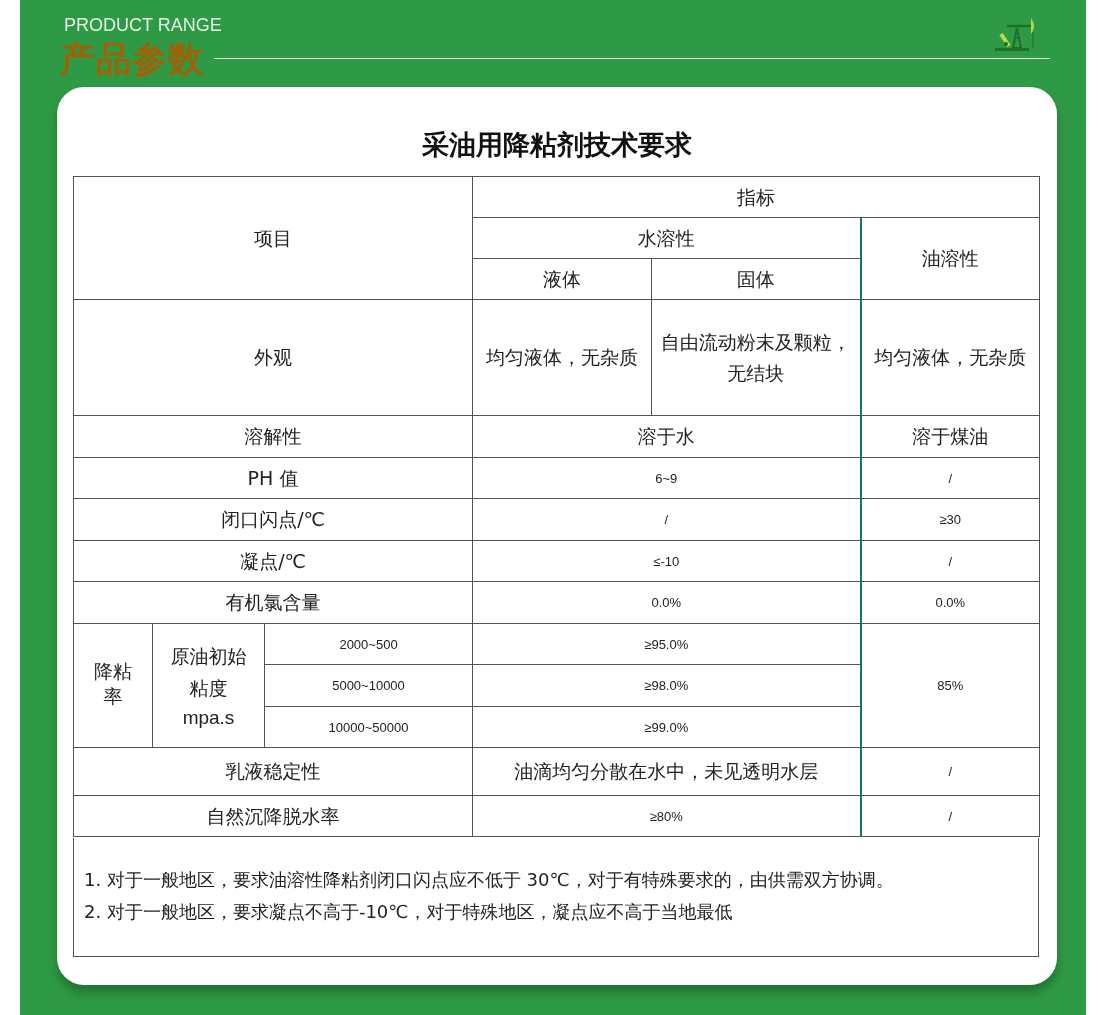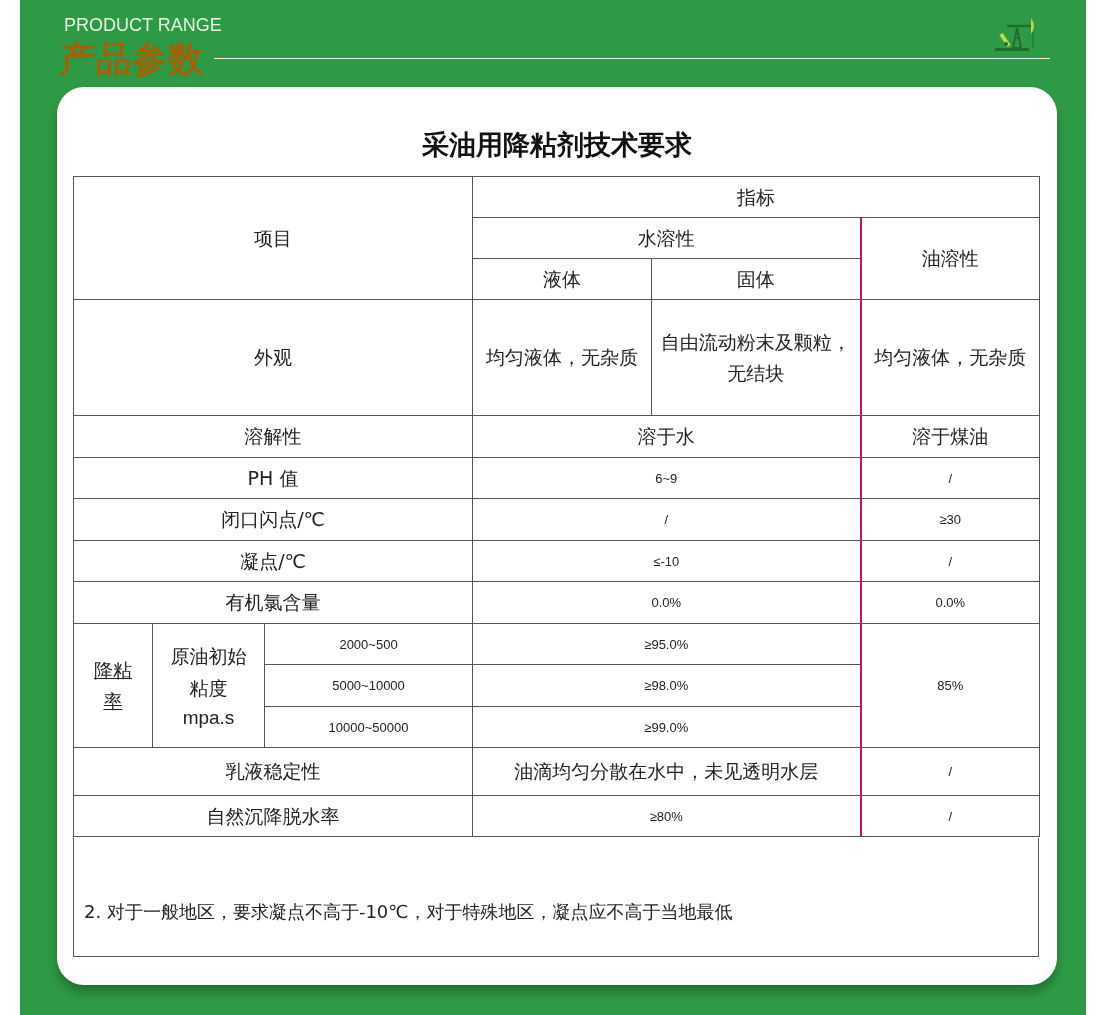--- a/index.html
+++ b/index.html
@@ -7,21 +7,21 @@
   .green{position:absolute;left:20px;top:0;width:1066px;height:1015px;background:#2f9a45;}
   .eyebrow{position:absolute;left:64px;top:15px;font-family:"Liberation Sans",sans-serif;font-size:18px;color:#e4f3e3;letter-spacing:0px;}
   .heading{position:absolute;left:60px;top:36px;font-size:35px;color:#a16207;font-weight:bold;letter-spacing:1px;}
   .rule{position:absolute;left:214px;top:58px;width:836px;height:1px;background:#e6f3e6;}
   .logo{position:absolute;left:993px;top:14px;width:46px;height:40px;}
   .card{position:absolute;left:57px;top:87px;width:1000px;height:898px;background:#ffffff;border-radius:27px;box-shadow:0 8px 10px rgba(20,70,30,0.45);}
   .title{position:absolute;left:0;top:40px;width:1000px;text-align:center;font-size:27px;font-weight:bold;color:#111;}
   table.spec{position:absolute;left:16px;top:89px;width:966px;border-collapse:collapse;table-layout:fixed;font-family:"DejaVu Sans","Liberation Sans",sans-serif;color:#222;}
   table.spec td{border:1px solid #555;text-align:center;vertical-align:middle;font-size:19px;padding:0 8px;line-height:31px;}
   table.spec td.num{font-family:"Liberation Sans",sans-serif;font-size:13px;}
-  table.spec td.thick-r{border-right:2px solid #be185d;}
+  table.spec td.thick-r{border-right:2px solid #0f766e;}
   .notes{position:absolute;left:16px;top:751px;width:964px;height:118px;border:1px solid #555;border-top:none;font-size:18px;color:#222;}
   .note{position:absolute;left:10px;white-space:nowrap;}
 </style>
 </head>
 <body>
 
 <div class="green"></div>
 <div class="eyebrow">PRODUCT RANGE</div>
 <div class="heading">产品参数</div>
 <div class="rule"></div>
@@ -88,21 +88,21 @@
       <td colspan="3">凝点/℃</td>
       <td colspan="2" class="num thick-r">≤-10</td>
       <td class="num">/</td>
     </tr>
     <tr style="height:42px">
       <td colspan="3">有机氯含量</td>
       <td colspan="2" class="num thick-r">0.0%</td>
       <td class="num">0.0%</td>
     </tr>
     <tr style="height:41px">
-      <td rowspan="3"><span style="display:inline-block;width:48px;line-height:31px;text-decoration:underline;">降粘率</span></td>
+      <td rowspan="3"><span style="display:inline-block;width:48px;line-height:25px;">降粘率</span></td>
       <td rowspan="3" style="line-height:32px;">
         <div style="width:84px;margin:0 auto;">原油初始粘度</div>
         <div class="num" style="font-family:Liberation Sans, sans-serif;line-height:28px;text-align:center;">mpa.s</div>
       </td>
       <td class="num">2000~500</td>
       <td colspan="2" class="num thick-r">≥95.0%</td>
       <td rowspan="3" class="num">85%</td>
     </tr>
     <tr style="height:42px">
       <td class="num">5000~10000</td>
@@ -119,15 +119,16 @@
     </tr>
     <tr style="height:41px">
       <td colspan="3">自然沉降脱水率</td>
       <td colspan="2" class="num thick-r">≥80%</td>
       <td class="num">/</td>
     </tr>
   </tbody>
     </table>
 
   <div class="notes">
+    <div class="note" style="top:30px">1.  对于一般地区，要求油溶性降粘剂闭口闪点应不低于 30℃，对于有特殊要求的，由供需双方协调。</div>
     <div class="note" style="top:62px">2.  对于一般地区，要求凝点不高于-10℃，对于特殊地区，凝点应不高于当地最低</div>
   </div>
 </div>
 
 </body></html>

